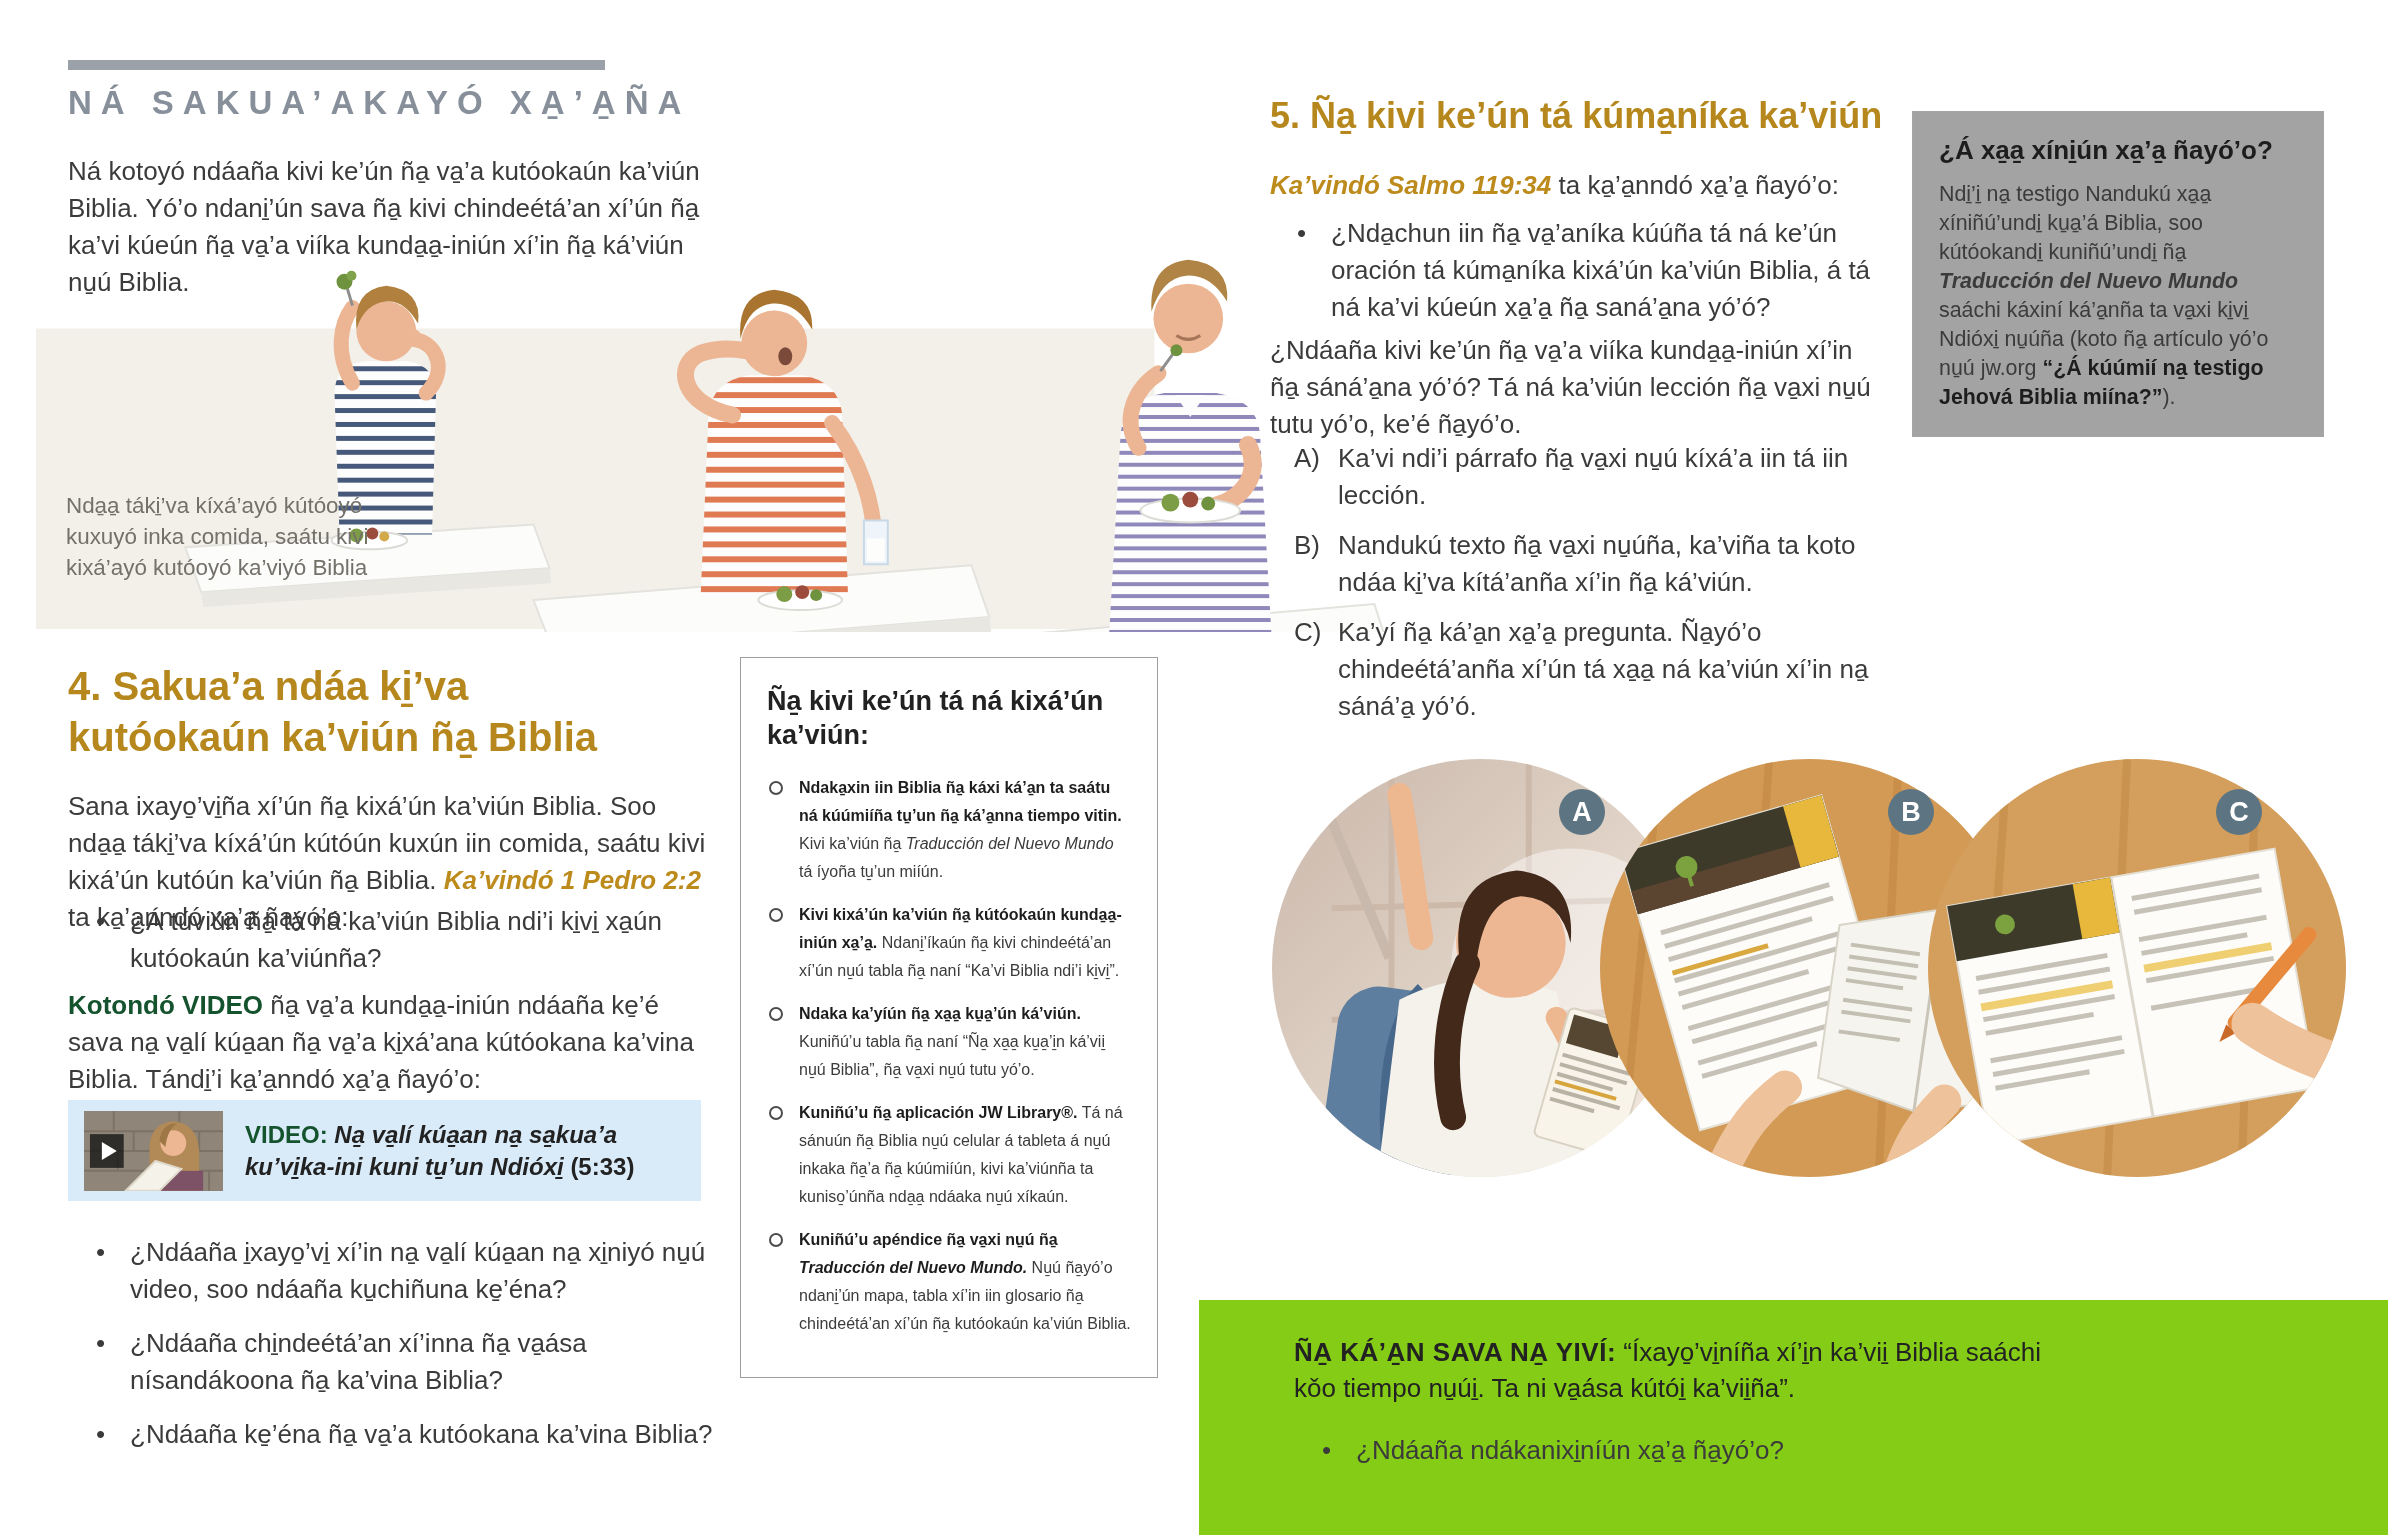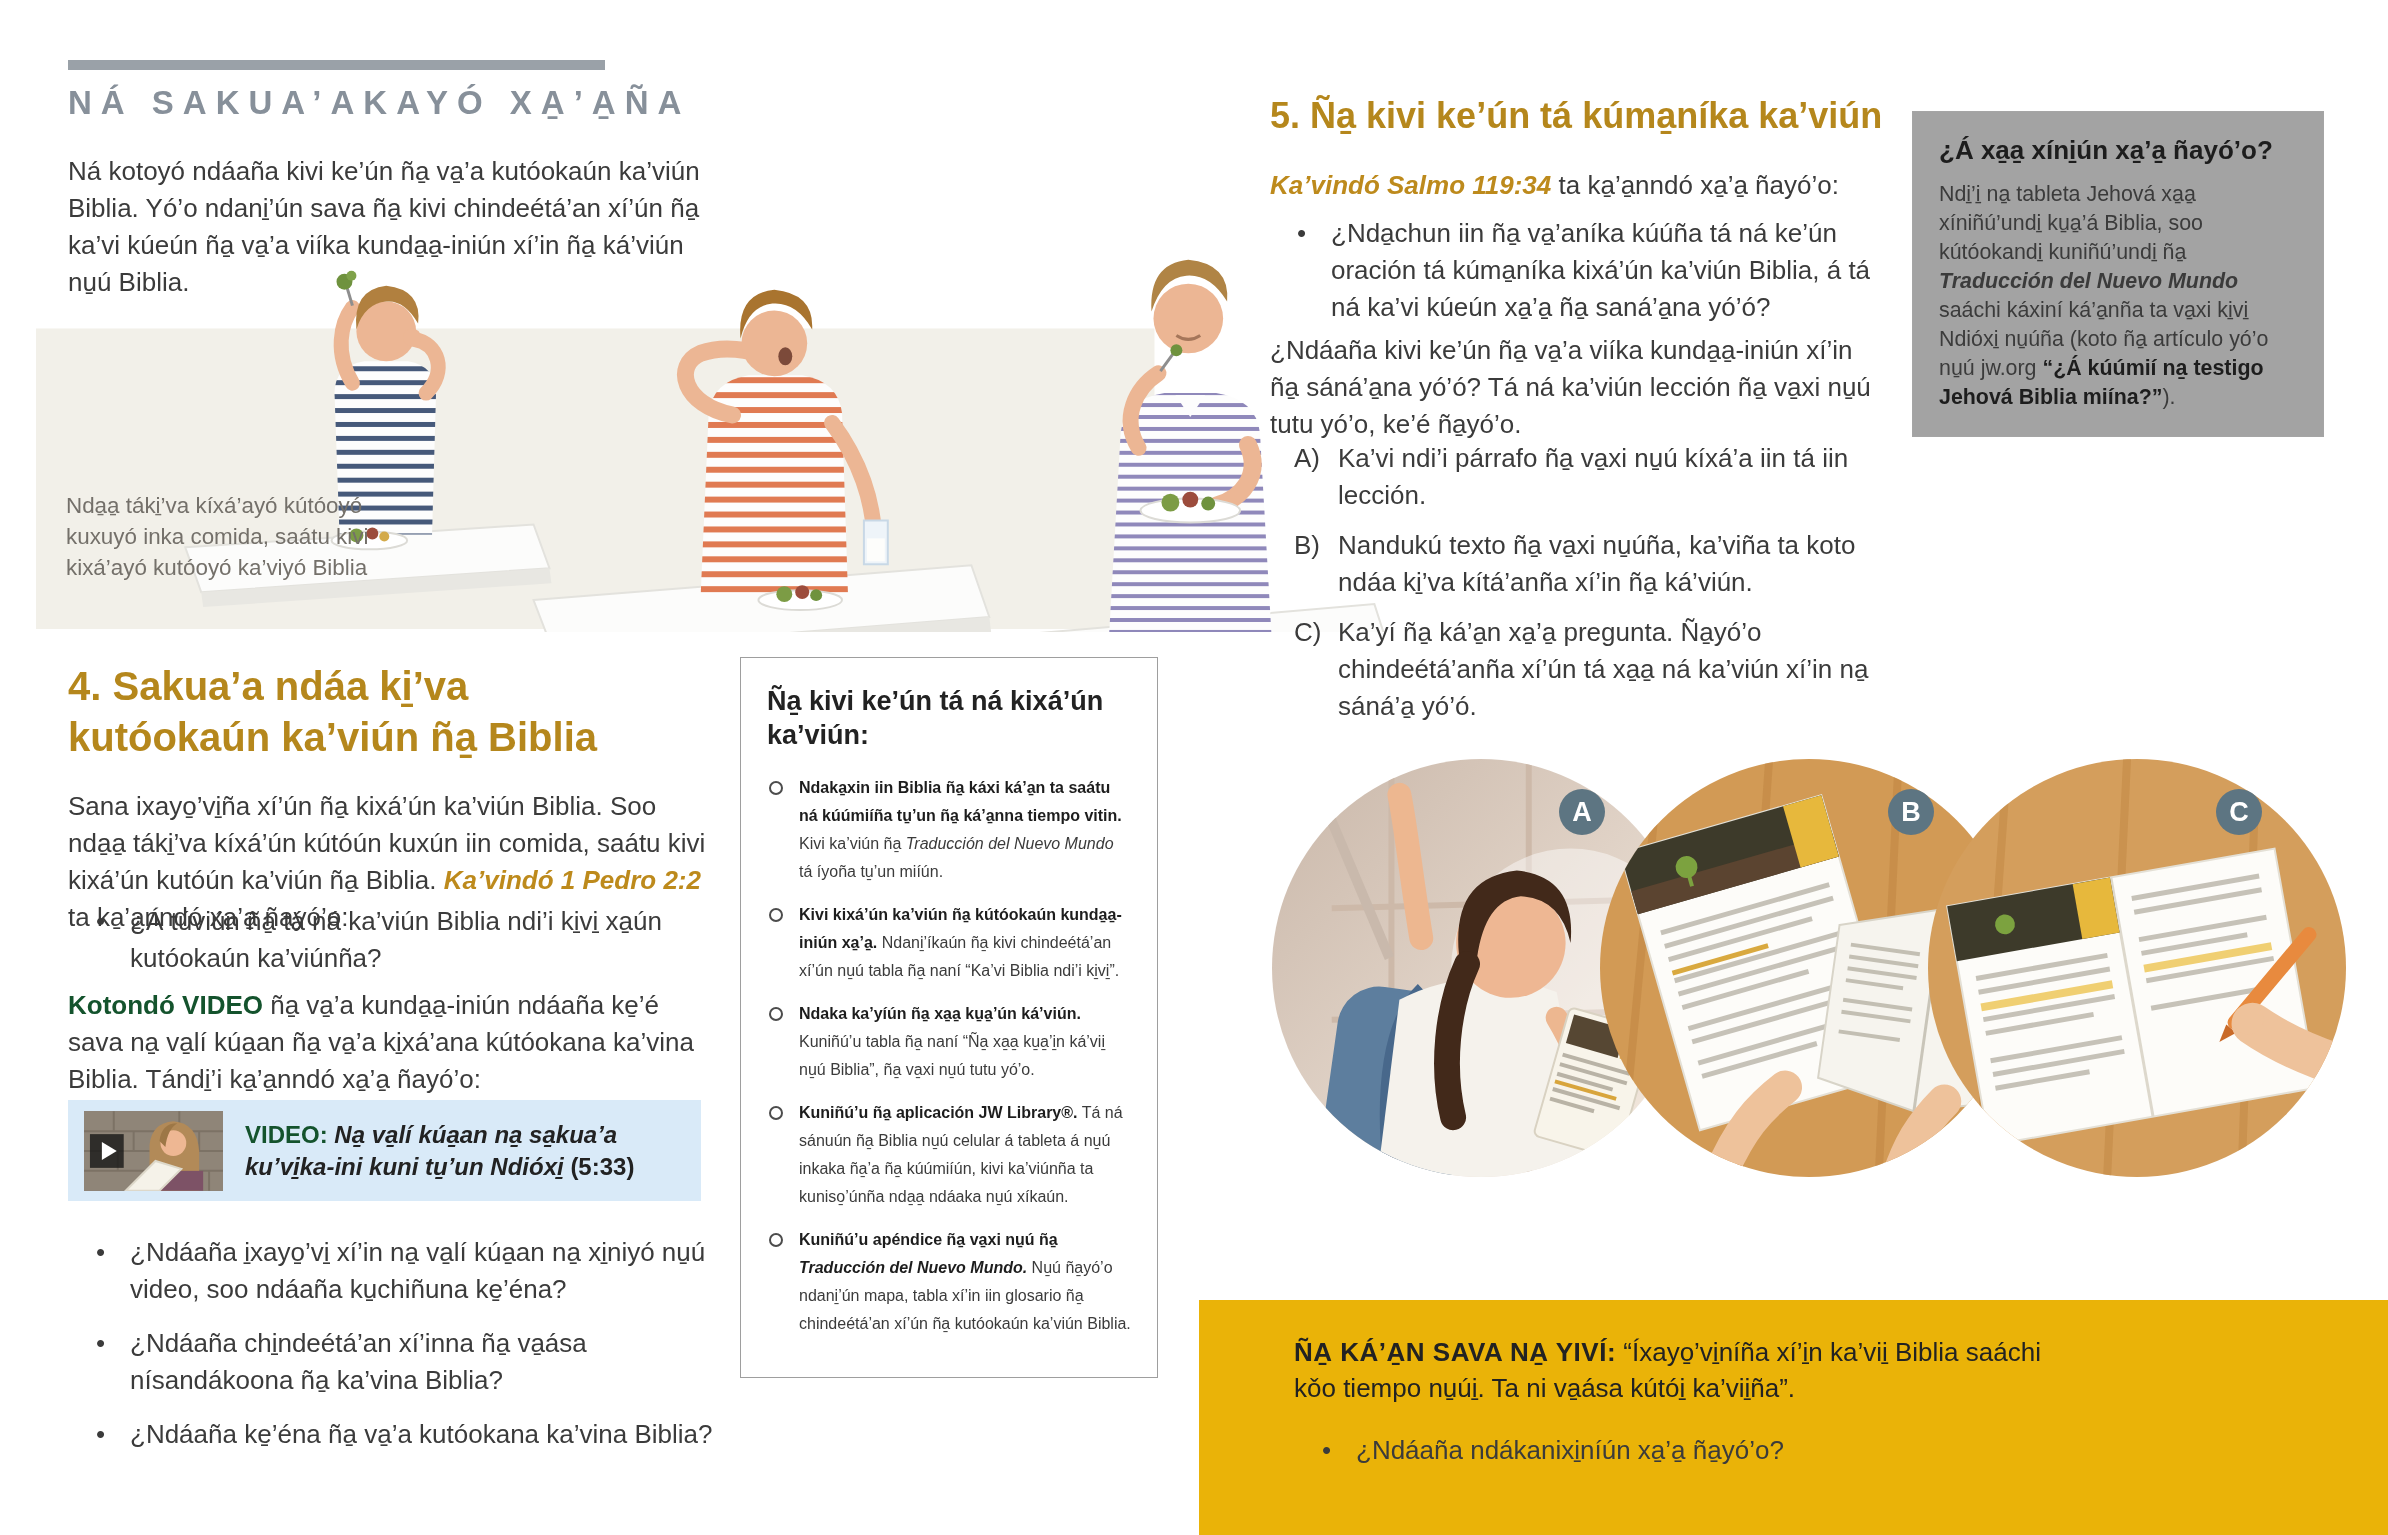--- a/index.html
+++ b/index.html
@@ -53,21 +53,21 @@
   .knowbox p{margin:0;font-size:21.4px;line-height:29px;}
   .knowbox .bi{font-weight:bold;font-style:italic;}
   .knowbox .bb{font-weight:bold;color:#1d1d1d;}
   
   .circle{position:absolute;top:759px;width:418px;height:418px;border-radius:50%;overflow:hidden;}
   .cA{left:1272px;} .cB{left:1600px;} .cC{left:1928px;}
   .badge{position:absolute;top:789px;width:46px;height:46px;border-radius:50%;background:#5d7582;color:#fff;
          font-weight:bold;font-size:27px;display:flex;align-items:center;justify-content:center;}
   .bA{left:1559px;} .bB{left:1888px;} .bC{left:2216px;}
   
-  .bottom-panel{left:1199px;top:1300px;width:1189px;height:235px;background:#eab308;box-sizing:border-box;padding:34px 0 0 95px;}
+  .bottom-panel{left:1199px;top:1300px;width:1189px;height:235px;background:#84cc16;box-sizing:border-box;padding:34px 0 0 95px;}
   .bp-text{width:786px;font-size:26px;line-height:36px;color:#222;}
   .bp-text b{letter-spacing:0.5px;}
   .bp-q{display:flex;margin-top:26px;width:756px;font-size:26px;line-height:36px;color:#3b3b3b;}
   .bp-q .dot{flex:none;width:34px;margin-left:28px;}
 </style>
 </head>
 <body>
 
 <div class="page">
 
@@ -258,21 +258,21 @@
         <span>Nandukú texto ña̱ va̱xi nu̱úña, ka’viña ta koto ndáa ki̱’va kítá’anña xí’in ña̱ ká’viún.</span>
       </div>
     <div class="step">
         <span class="slabel">C)</span>
         <span>Ka’yí ña̱ ká’a̱n xa̱’a̱ pregunta. Ña̱yó’o chindeétá’anña xí’ún tá xa̱a̱ ná ka’viún xí’in na̱ sáná’a̱ yó’ó.</span>
       </div>
   </div>
 
   <div class="abs knowbox">
     <h3>¿Á xa̱a̱ xíni̱ún xa̱’a̱ ñayó’o?</h3>
-    <p><span>Ndi̱’i̱ na̱ tableta Jehová xa̱a̱ xíniñú’undi̱ ku̱a̱’á Biblia, soo kútóokandi̱ kuniñú’undi̱ ña̱ </span><span class="bi">Traducción del Nuevo Mundo</span><span> saáchi káxiní ká’a̱nña ta va̱xi ki̱vi̱ Ndióxi̱ nu̱úña (koto ña̱ artículo yó’o nu̱ú jw.org </span><span class="bb">“¿Á kúúmií na̱ testigo Jehová Biblia miína?”</span><span>).</span></p>
+    <p><span>Ndi̱’i̱ na̱ testigo Nandukú xa̱a̱ xíniñú’undi̱ ku̱a̱’á Biblia, soo kútóokandi̱ kuniñú’undi̱ ña̱ </span><span class="bi">Traducción del Nuevo Mundo</span><span> saáchi káxiní ká’a̱nña ta va̱xi ki̱vi̱ Ndióxi̱ nu̱úña (koto ña̱ artículo yó’o nu̱ú jw.org </span><span class="bb">“¿Á kúúmií na̱ testigo Jehová Biblia miína?”</span><span>).</span></p>
   </div>
 
   <div class="circle cA">
     <svg width="418" height="418" viewBox="0 0 420 420">
       <defs>
           <linearGradient id="gA" x1="0" y1="0" x2="1" y2="1">
         <stop offset="0" stop-color="#c9b7a9"></stop>
             <stop offset="1" stop-color="#f6ece2"></stop>
           </linearGradient>
         </defs>

